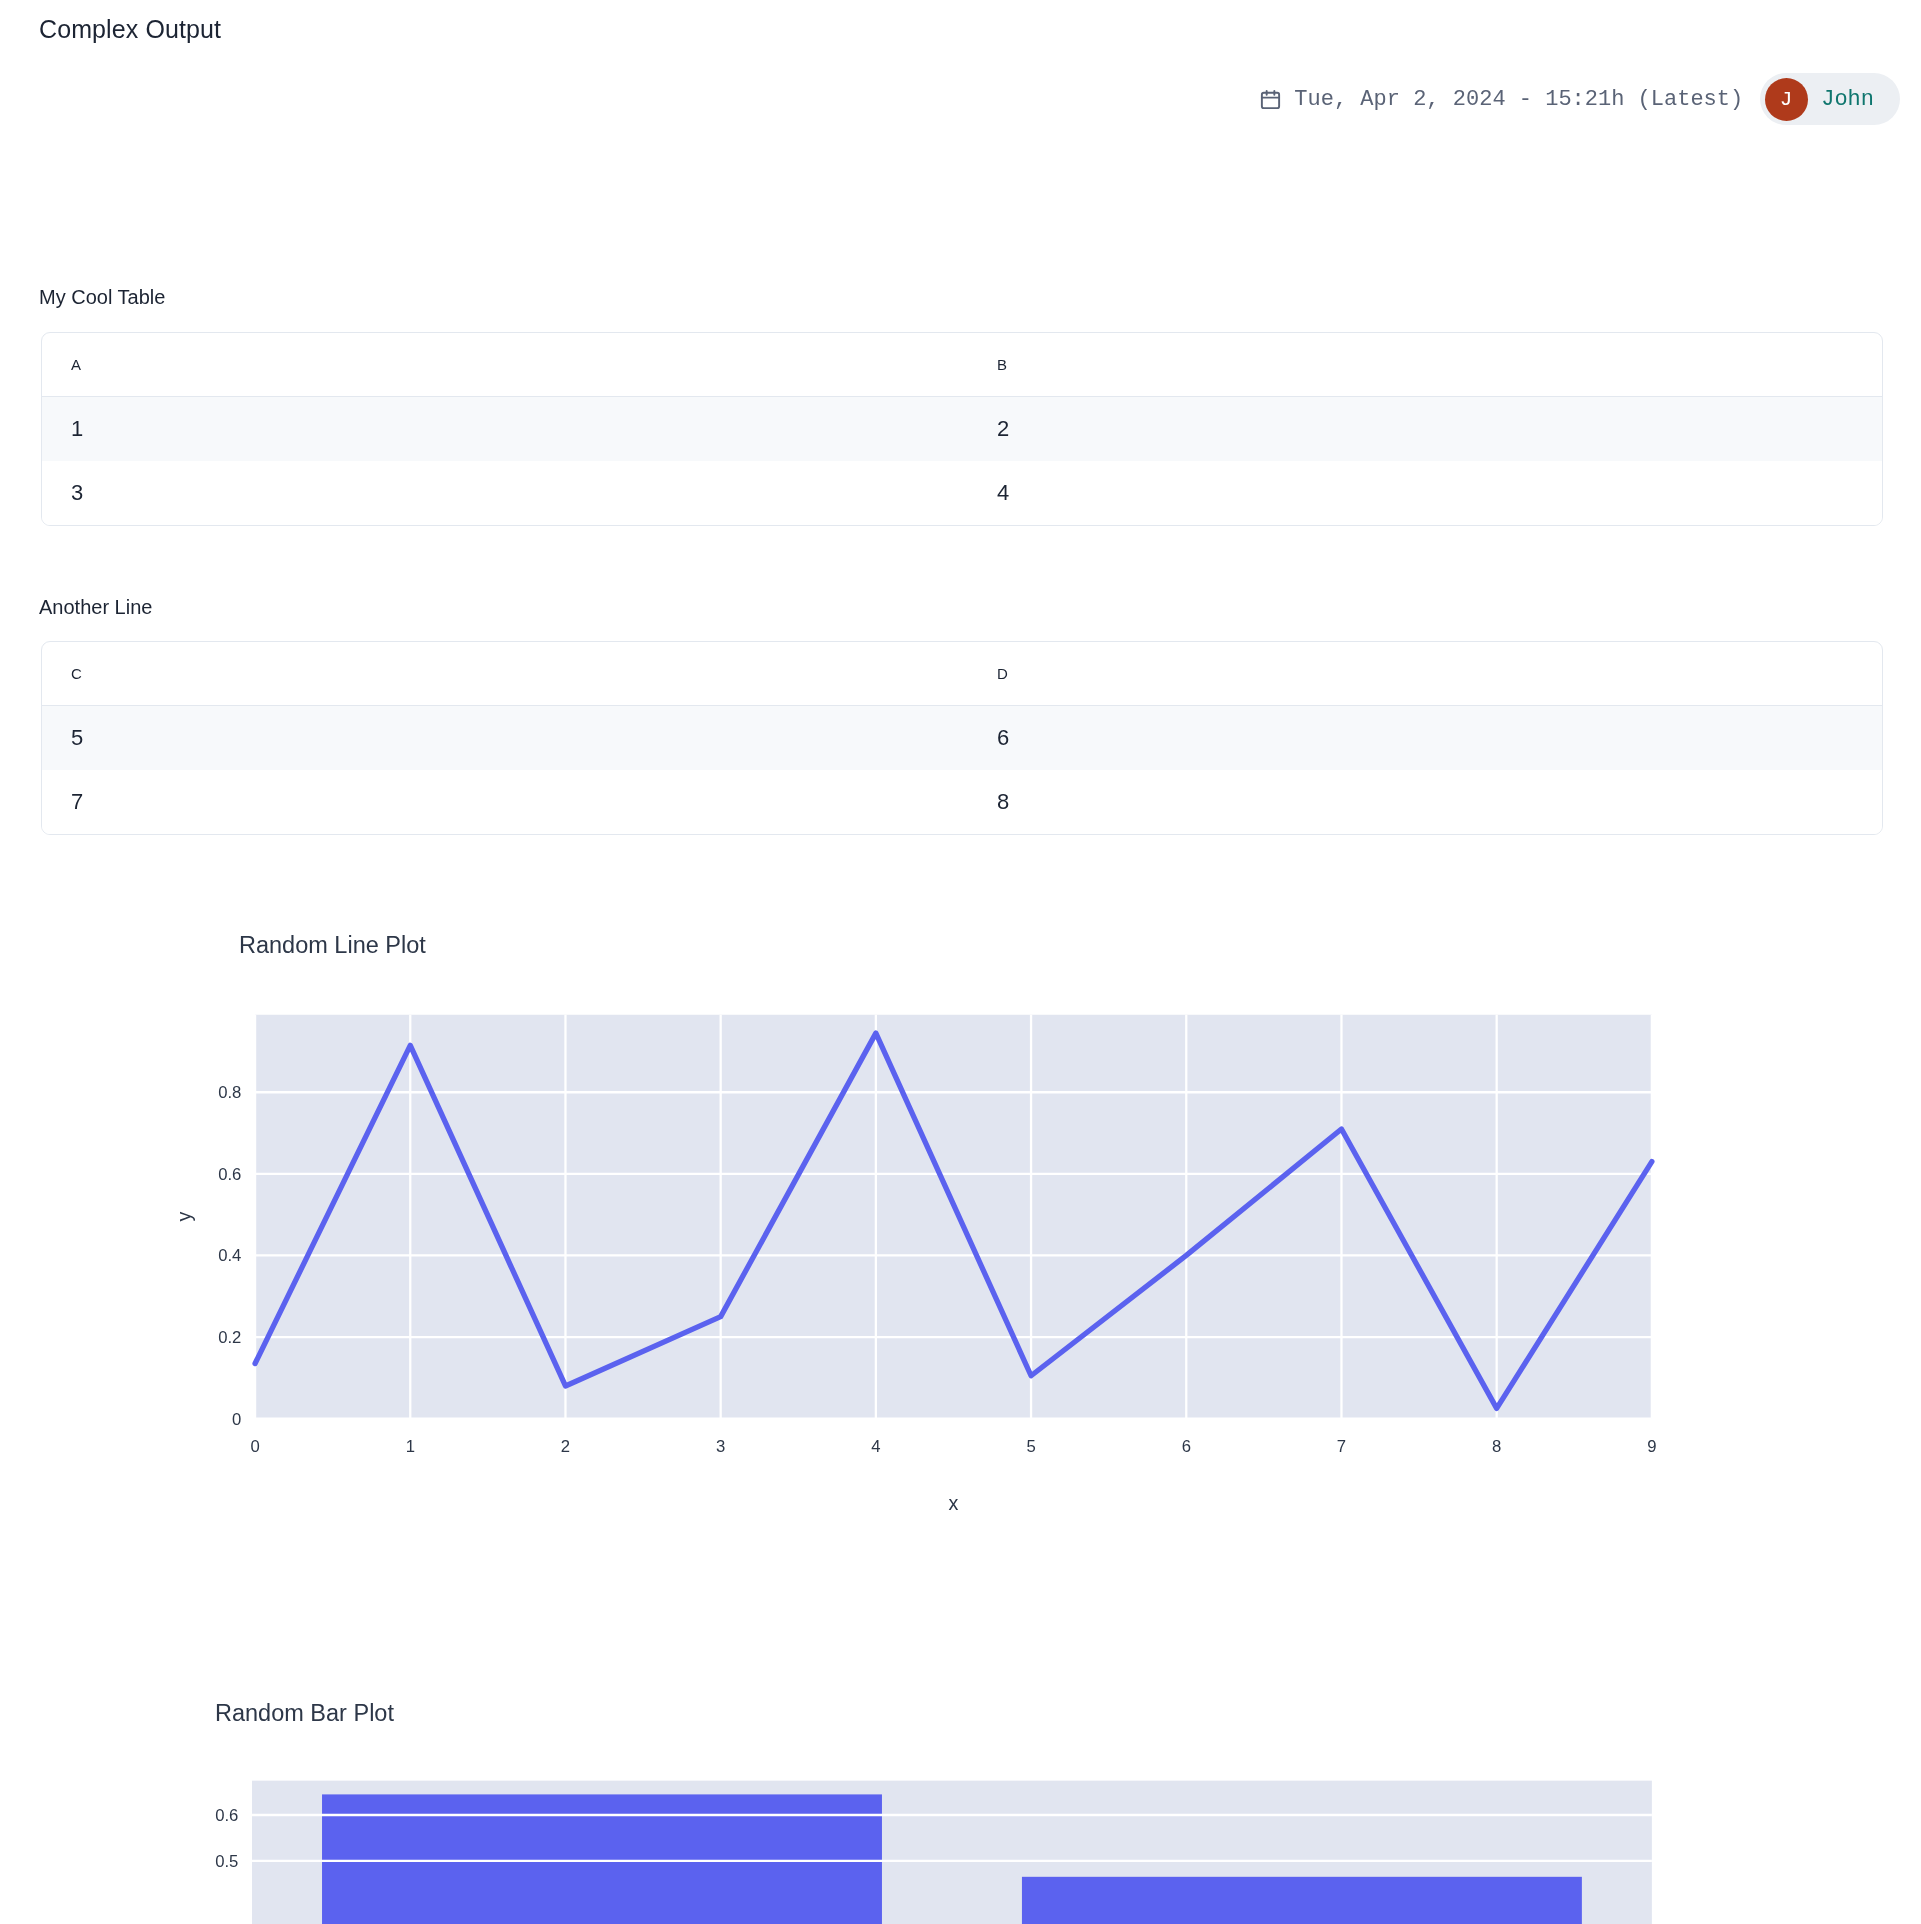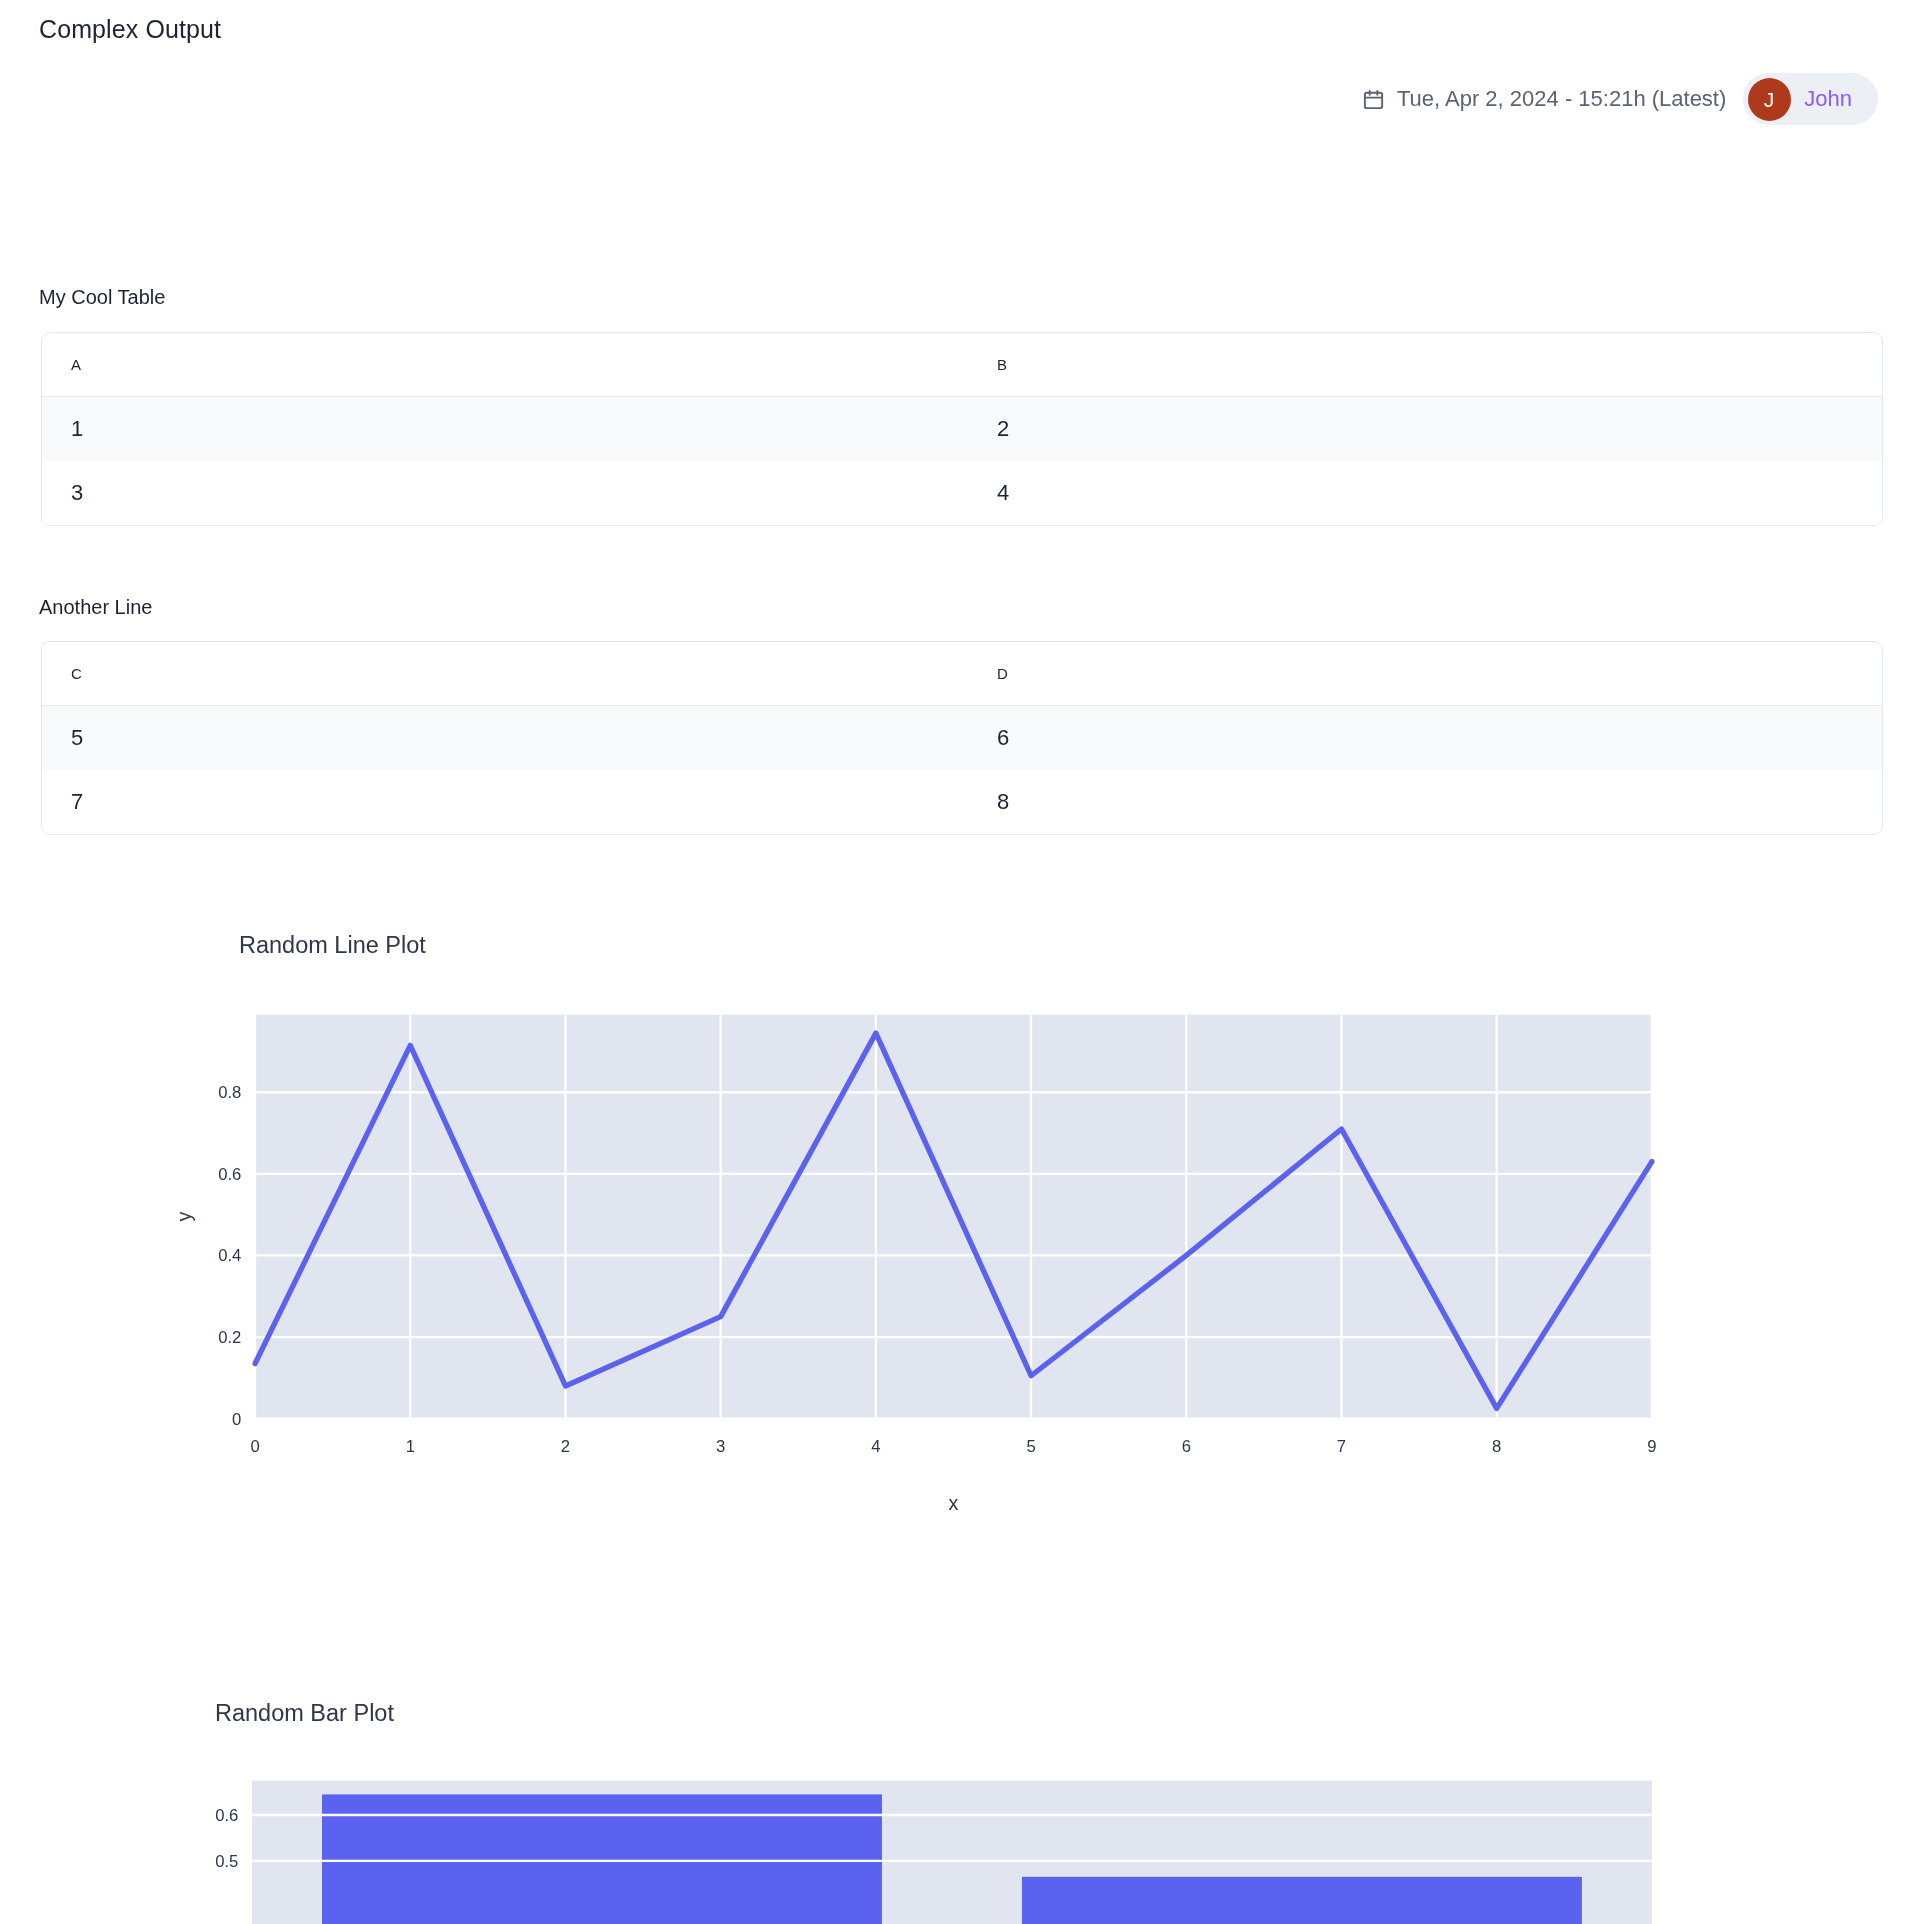--- a/index.html
+++ b/index.html
@@ -13,38 +13,38 @@
   }
   .page { position: relative; width: 1922px; height: 1925px; padding-left: 28px; }
 
   
   .page-title {
     position: absolute; left: 39px; top: 15px;
     font-size: 25px; font-weight: 400; color: #1c2433;
     letter-spacing: 0.1px;
   }
   .header-meta {
-    position: absolute; right: 44px; top: 73px;
-    display: flex; align-items: center; gap: 16.7px;
+    position: absolute; right: 22px; top: 73px;
+    display: flex; align-items: center; gap: 16.7px; font-family: Liberation Mono, monospace;
   }
   .date-group { display: flex; align-items: center; gap: 12px; }
   .cal-icon { width: 23px; height: 23px; display: block; }
   .date-text { font-size: 22px; color: #5a6376; white-space: nowrap; }
   .user-pill {
     display: flex; align-items: center; gap: 13.7px;
     background: #eceff3; border-radius: 758px;
     padding: 4.6px 26px 4.6px 4.6px;
   }
   .avatar {
     width: 43px; height: 43px; border-radius: 50%;
     background: #af3a1b; color: #ffffff;
     display: flex; align-items: center; justify-content: center;
     font-size: 21px; line-height: 1;
   }
-  .user-name { font-size: 22px; color: #8b5cf6; }
+  .user-name { font-size: 22px; color: #0f766e; }
 
   
   .intro {
     position: absolute; left: 47px; top: 184px;
     font-size: 22px; color: #1c2433;
   }
 
   
   .section-heading {
     position: absolute; left: 39px;

